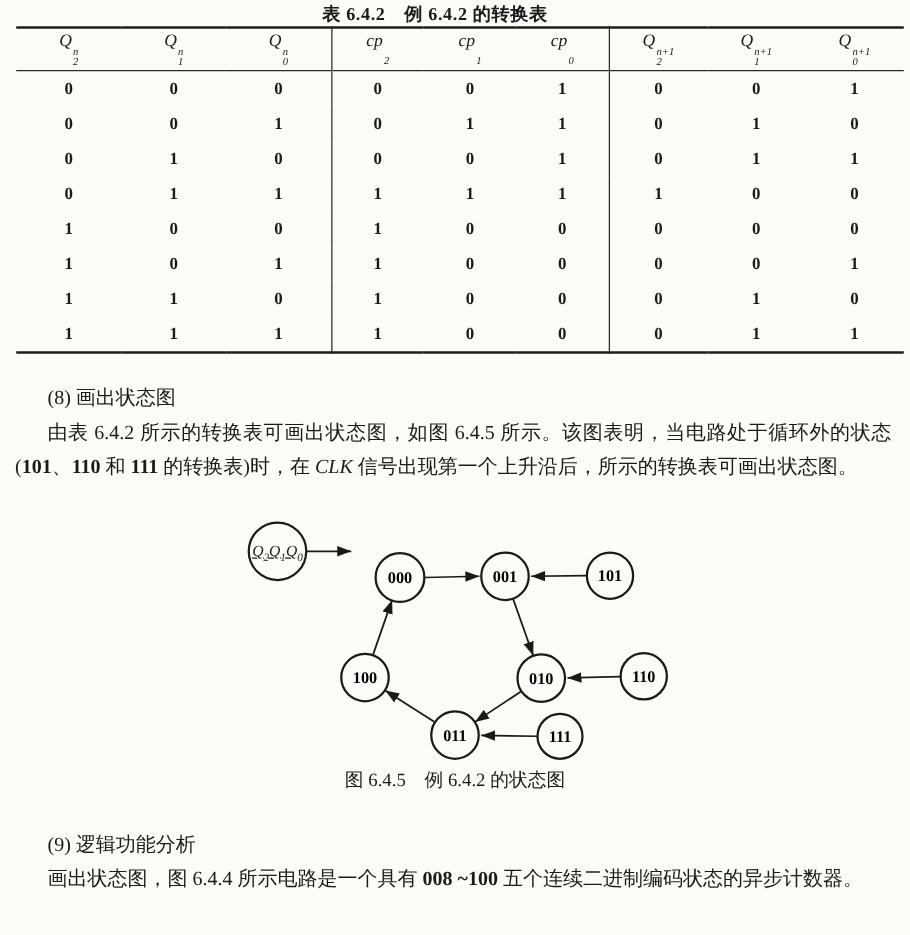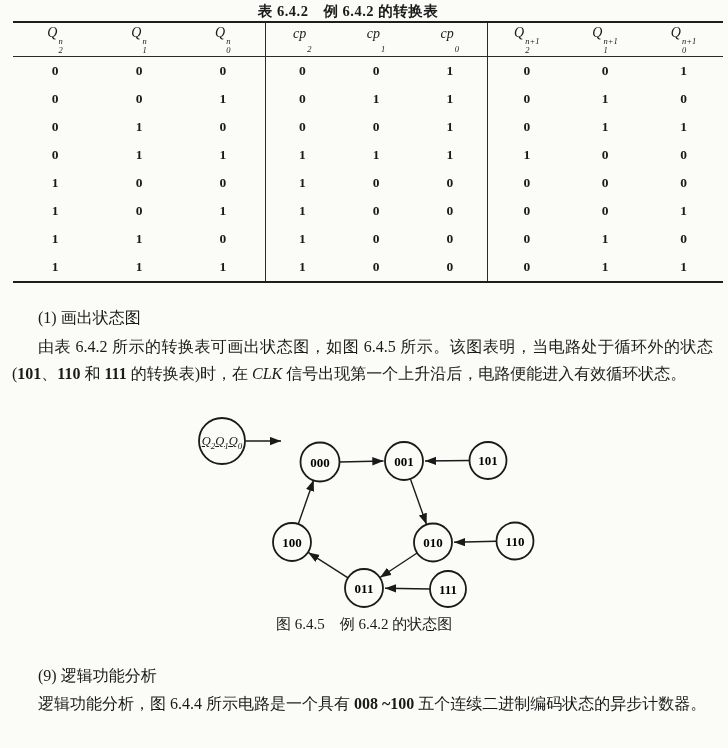--- a/index.html
+++ b/index.html
@@ -200,22 +200,22 @@
         <td class="sep">1</td>
         <td>0</td>
         <td>0</td>
         <td class="sep">0</td>
         <td>1</td>
         <td>1</td>
       </tr>
     </tbody>
 </table>
 
-<div id="s3-head" class="p-head">(1) 画出状态图</div>
-<div id="s3-body" class="p-body"><span>由表 6.4.2 所示的转换表可画出状态图，如图 6.4.5 所示。该图表明，当电路处于循环外的状态(</span><span class="bnum">101</span><span>、</span><span class="bnum">110</span><span> 和 </span><span class="bnum">111</span><span> 的转换表)时，在 </span><span class="iname">CLK</span><span> 信号出现第一个上升沿后，电路便能进入有效循环状态。</span></div>
+<div id="s3-head" class="p-head">(8) 画出状态图</div>
+<div id="s3-body" class="p-body"><span>由表 6.4.2 所示的转换表可画出状态图，如图 6.4.5 所示。该图表明，当电路处于循环外的状态(</span><span class="bnum">101</span><span>、</span><span class="bnum">110</span><span> 和 </span><span class="bnum">111</span><span> 的转换表)时，在 </span><span class="iname">CLK</span><span> 信号出现第一个上升沿后，所示的转换表可画出状态图。</span></div>
 
 <div id="diagram">
   <svg width="420" height="202" viewBox="0 0 420 202">
     <defs>
       <marker id="ah" markerWidth="9" markerHeight="7" refX="8" refY="3" orient="auto">
         <path d="M0,0 L8,3 L0,6 Z" fill="#1a1a1a"></path>
       </marker>
     </defs>
 
     <circle cx="72" cy="28" r="23" fill="none" stroke="#1a1a1a" stroke-width="1.8"></circle>
@@ -247,13 +247,13 @@
     <text class="node-label" x="365" y="132.5" text-anchor="middle">110</text>
     <text class="node-label" x="214" y="179.5" text-anchor="middle">011</text>
     <text class="node-label" x="298" y="180.5" text-anchor="middle">111</text>
   </svg>
   <div id="legend-label"><span>Q</span><sub>2</sub><span>Q</span><sub>1</sub><span>Q</span><sub>0</sub></div>
 </div>
 
 <div id="fig-caption">图 6.4.5　例 6.4.2 的状态图</div>
 
 <div id="s4-head" class="p-head">(9) 逻辑功能分析</div>
-<div id="s4-body" class="p-body"><span>逻辑功能分析，图 6.4.4 所示电路是一个具有 </span><span class="bnum">008 ~100</span><span> 五个连续二进制编码状态的异步计数器。</span></div>
+<div id="s4-body" class="p-body"><span>画出状态图，图 6.4.4 所示电路是一个具有 </span><span class="bnum">008 ~100</span><span> 五个连续二进制编码状态的异步计数器。</span></div>
 
 </body></html>

